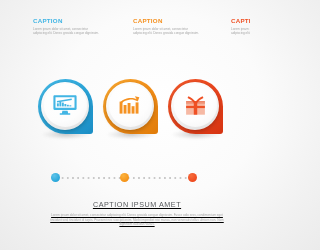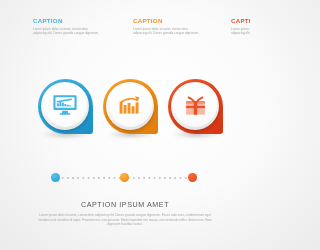--- a/index.html
+++ b/index.html
@@ -150,23 +150,24 @@
     border-radius: 50%;
   }
   .tl-dot-1 { left: 51px;  background: radial-gradient(circle at 36% 30%, #5ec3e9 0%, #29a7da 70%, #1e93c6 100%); }
   .tl-dot-2 { left: 120px; background: radial-gradient(circle at 36% 30%, #fcb33f 0%, #f59318 70%, #e5820b 100%); }
   .tl-dot-3 { left: 188px; background: radial-gradient(circle at 36% 30%, #f76c3c 0%, #ef4a1f 70%, #dd3a13 100%); }
 
   
   .footer {
     position: absolute;
     top: 200px;
-    left: 0;
+    left: 12px;
     width: 250px;
     text-align: center;
+    text-decoration: underline;
   }
   .footer-title {
     font-size: 7.2px;
     letter-spacing: 0.55px;
     color: #56595c;
     margin: 0 0 4px 0;
     font-weight: normal;
   }
   .footer-body {
     font-size: 3.1px;

